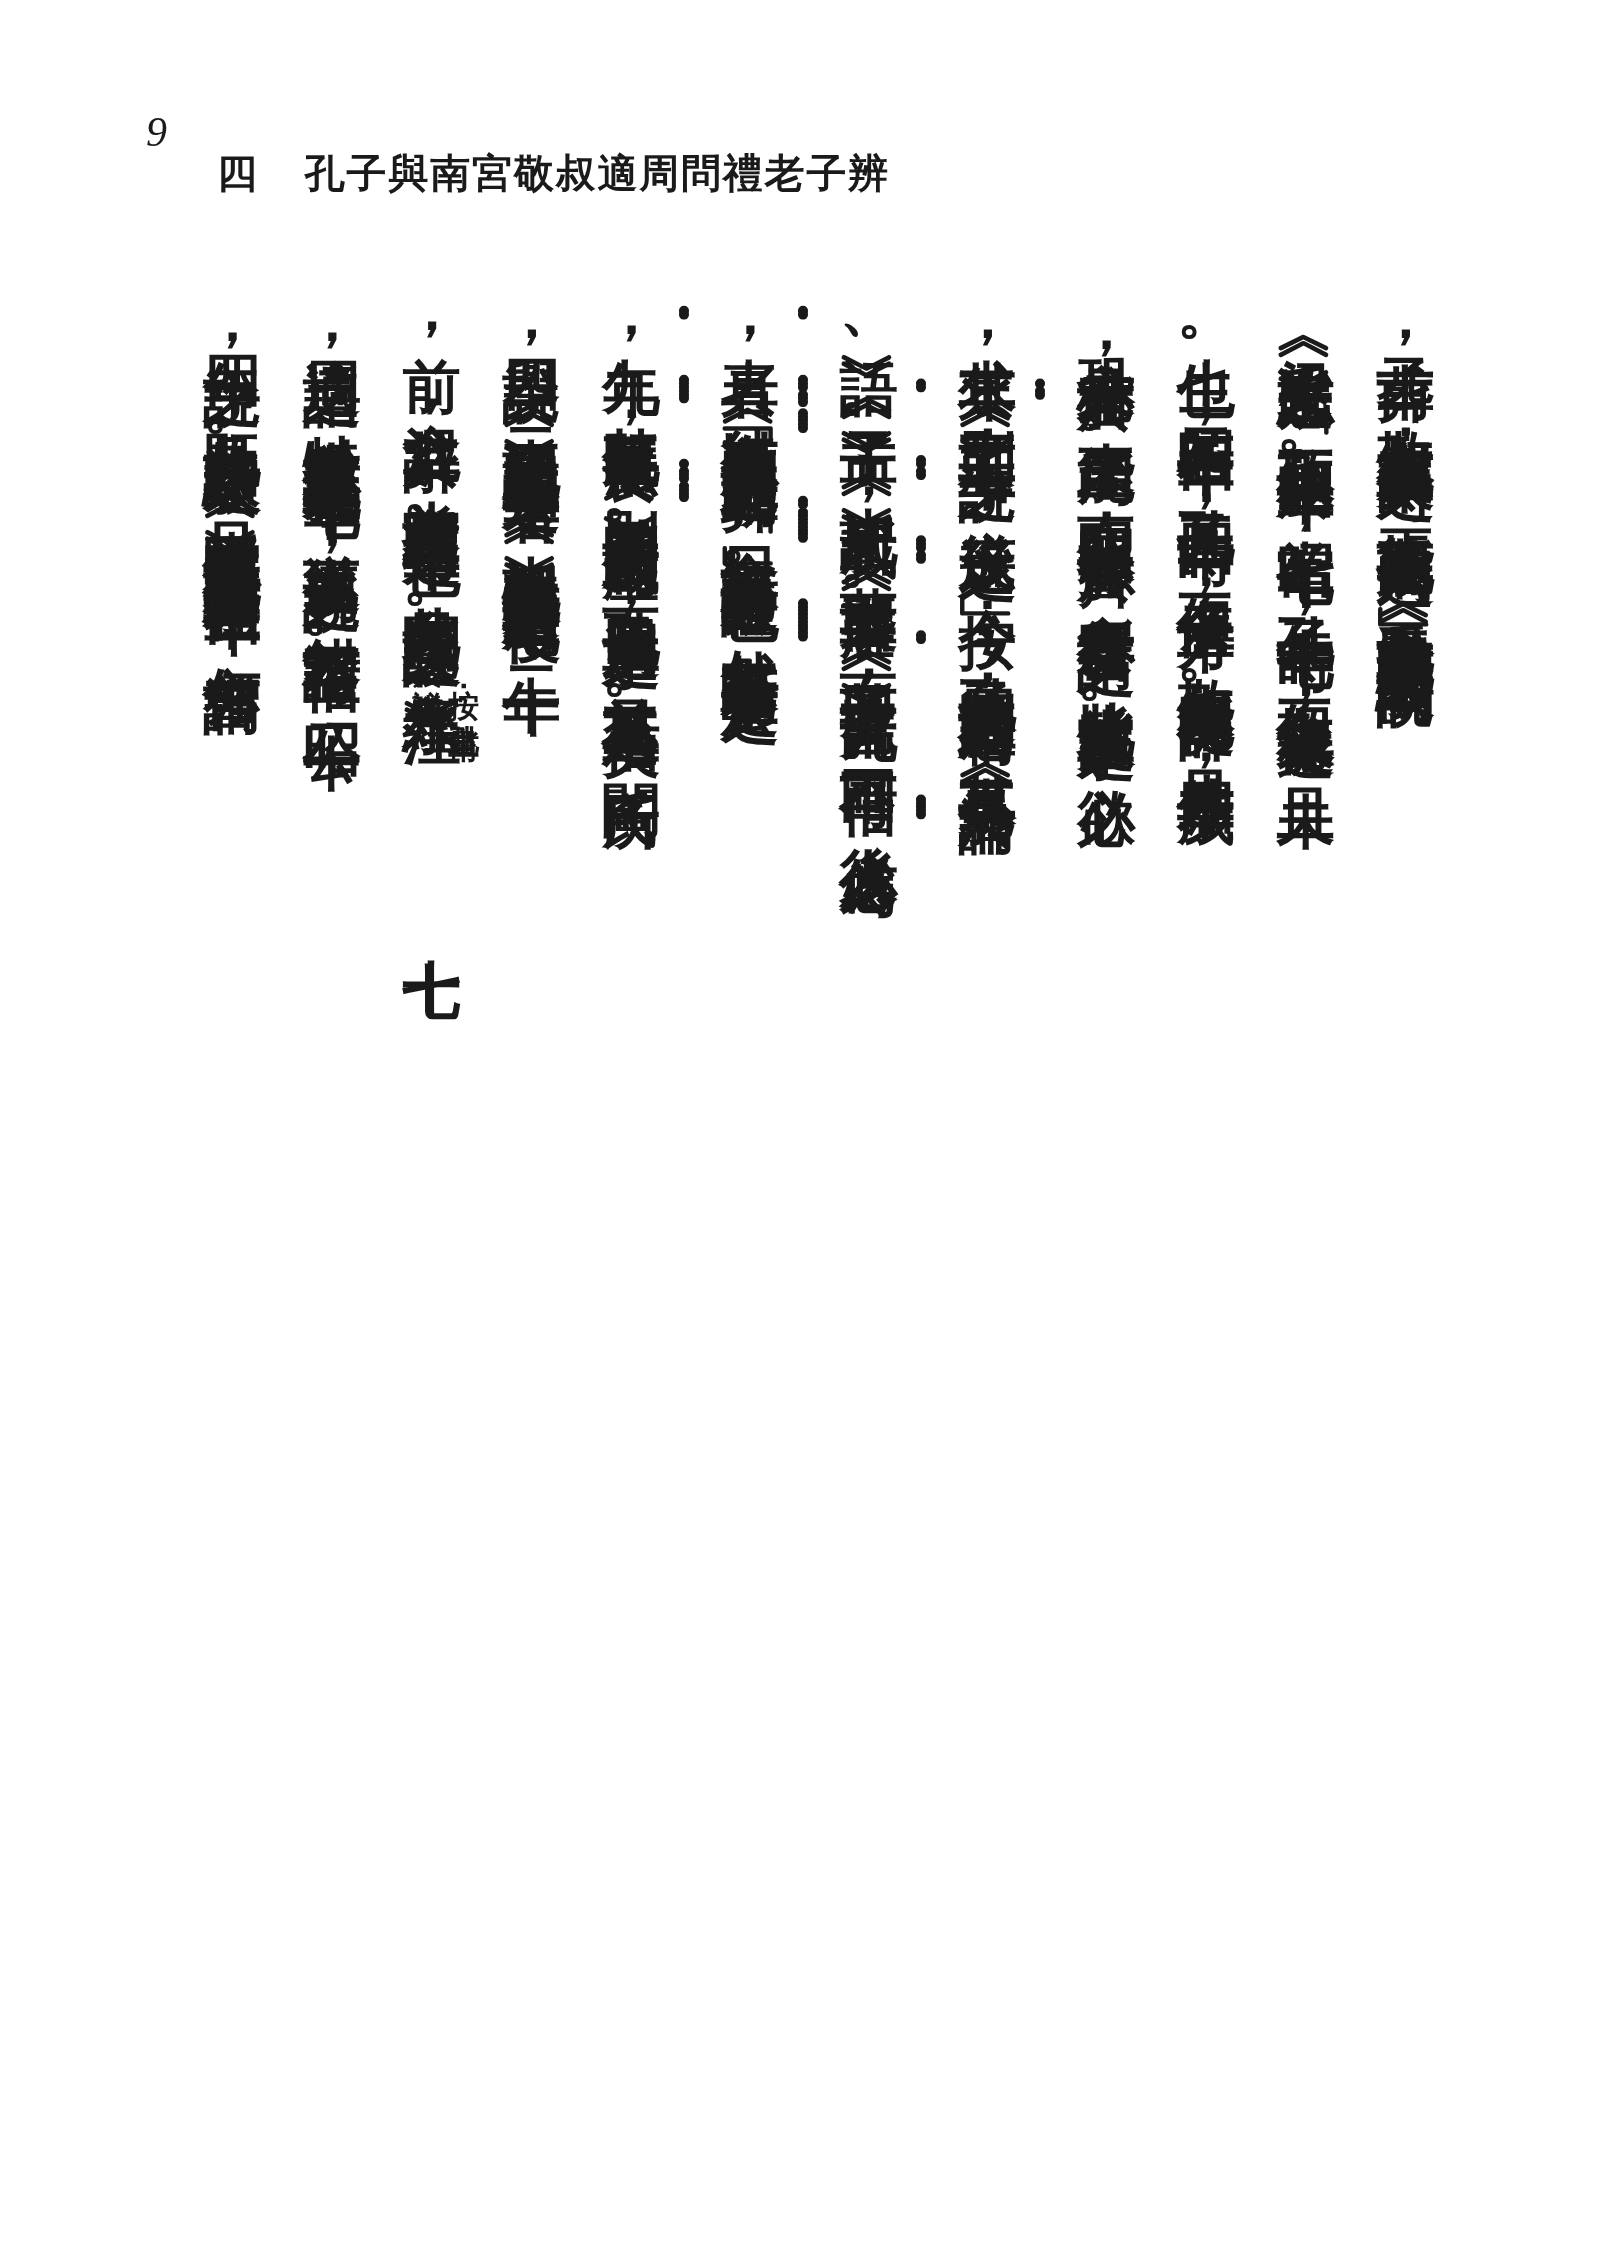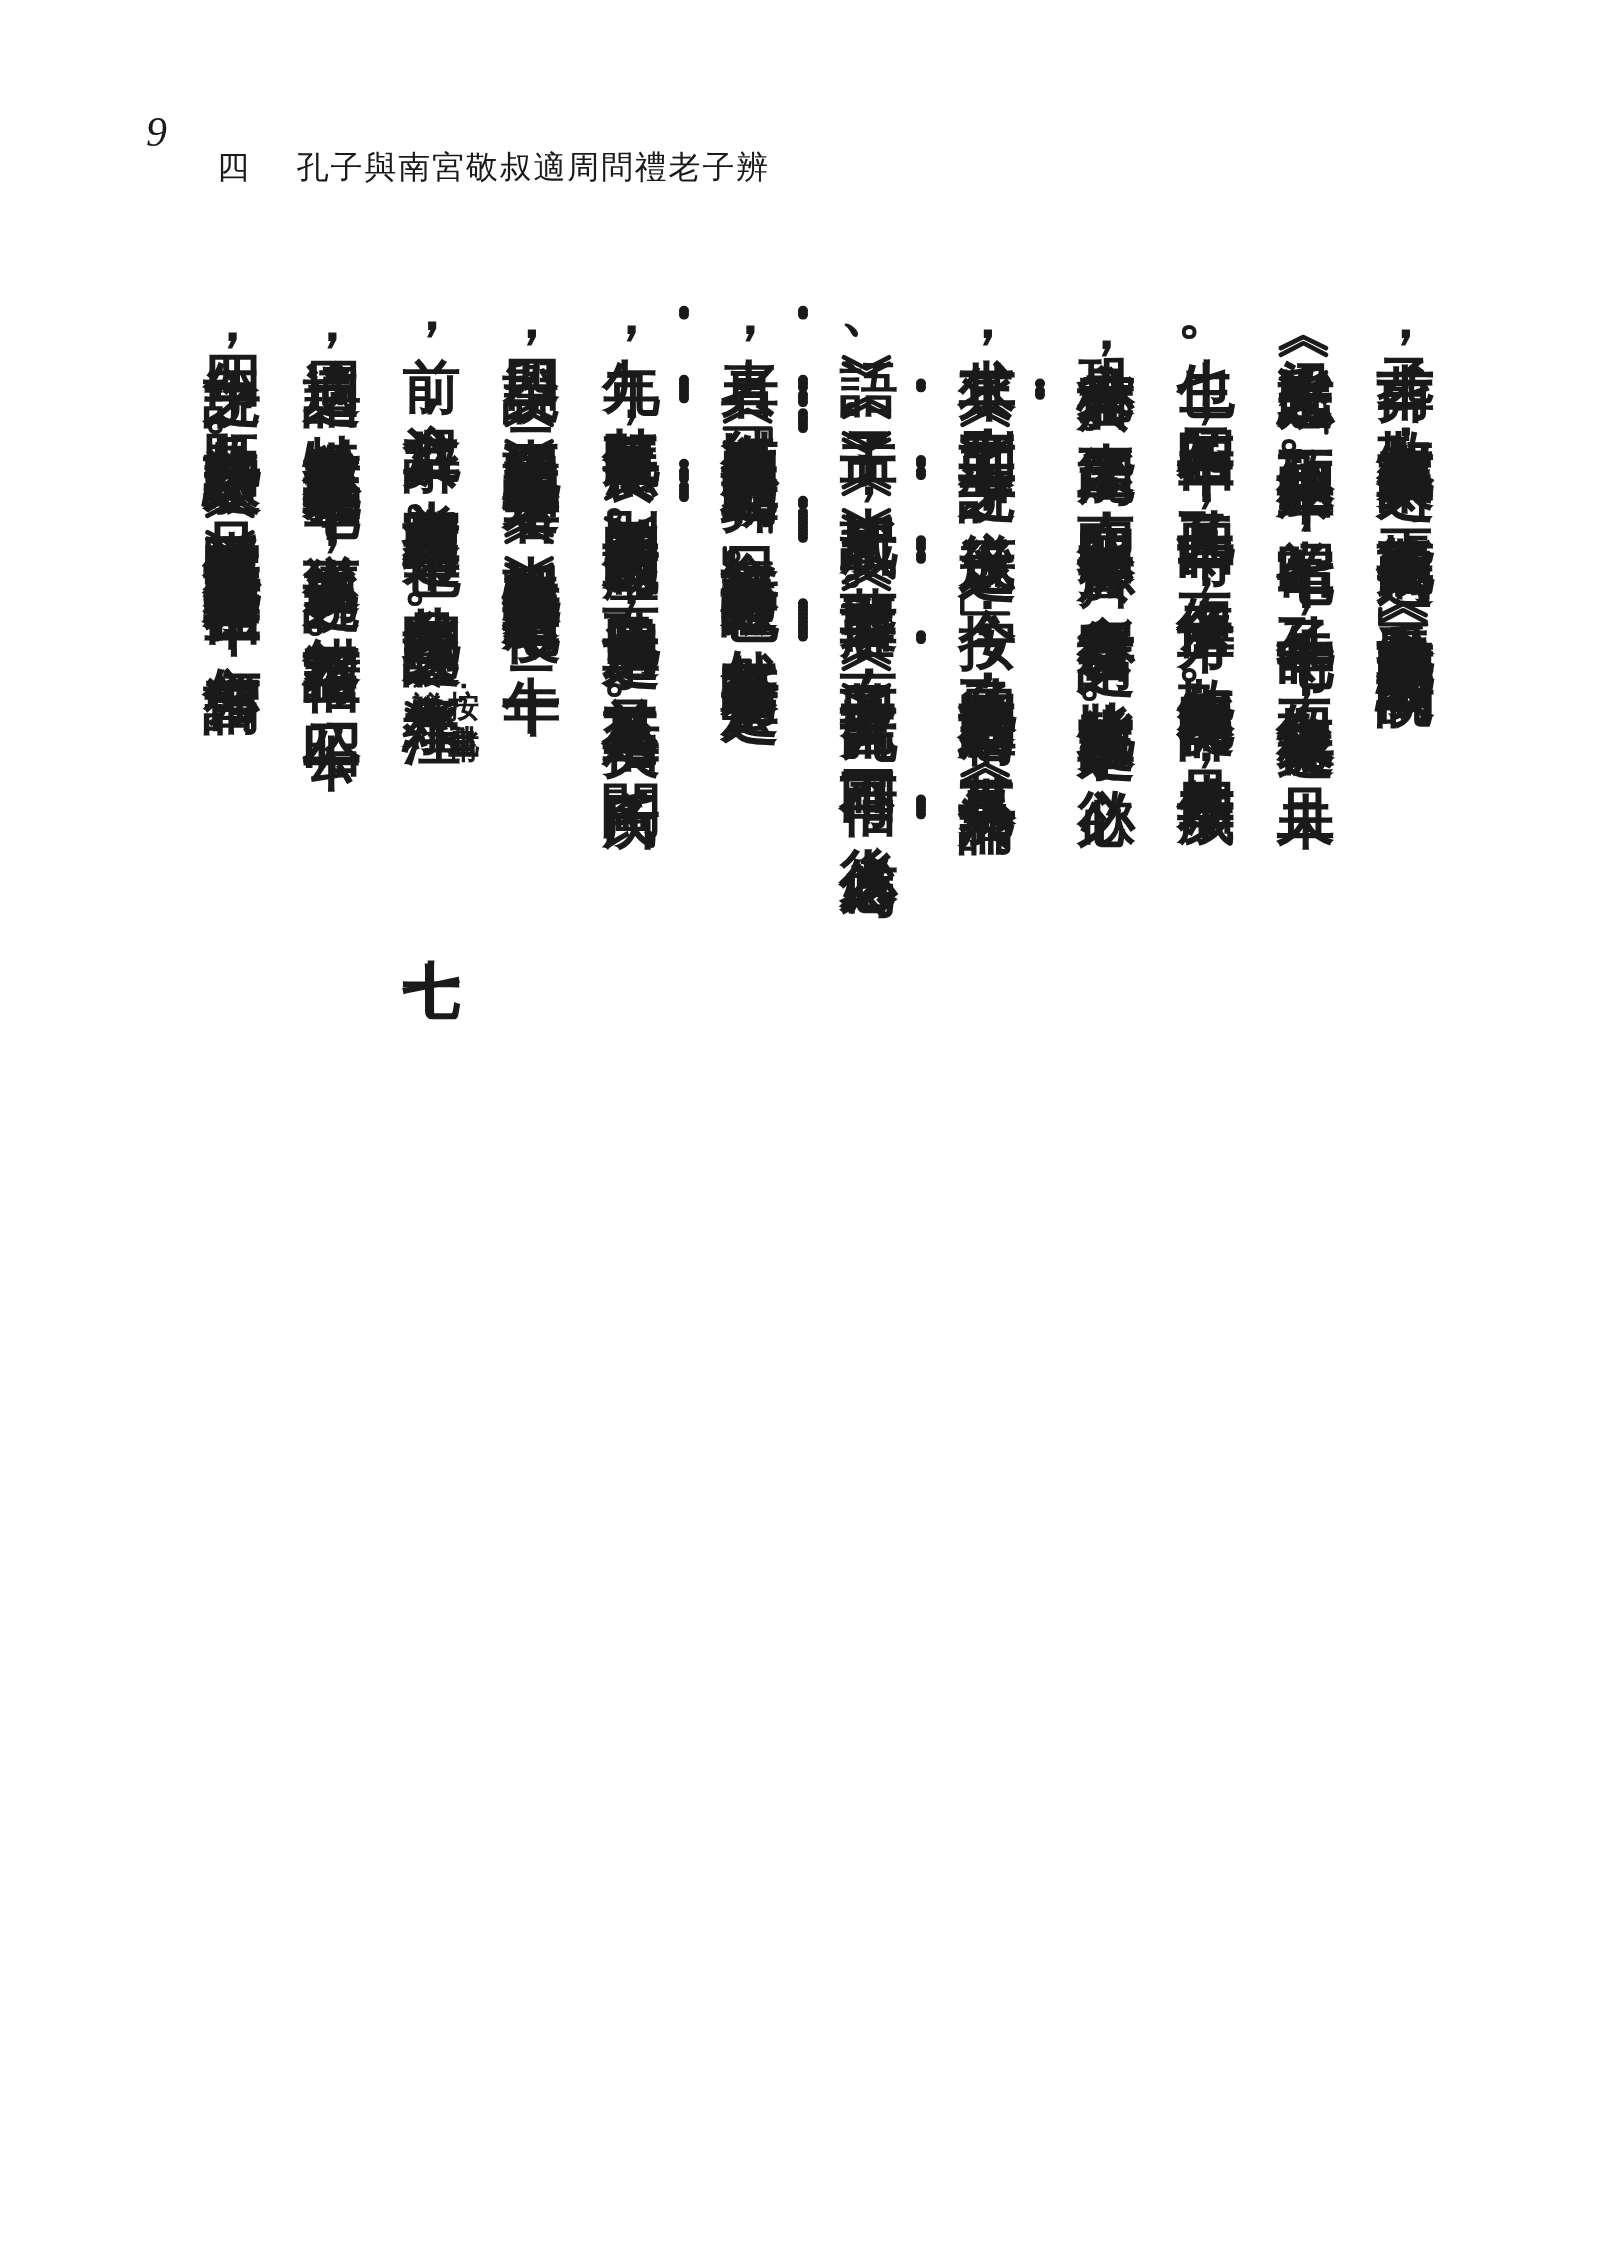--- a/index.html
+++ b/index.html
@@ -1,21 +1,21 @@
 <!DOCTYPE html>
 <html style="font-size:14.6px"><head>
 <meta charset="utf-8">
 <style>
   html, body { margin: 0; padding: 0; background: #ffffff; }
   body { width: 1619px; height: 2266px; position: relative; overflow: hidden;
          font-family: "DejaVu Serif", "Liberation Serif", serif; color: #1a1a1a; }
   .page-number { position: absolute; left: 146px; top: 108px; font-size: 42px;
                  font-style: italic; font-family: "Liberation Serif", serif; }
-  .running-header { position: absolute; left: 217px; top: 146px; font-size: 32px;
-                    letter-spacing: 1.8px; font-family: "DejaVu Sans", sans-serif; font-weight: 400; }
+  .running-header { position: absolute; left: 217px; top: 146px; font-size: 40px;
+                    letter-spacing: 1.8px; font-family: "DejaVu Sans", sans-serif; font-weight: 700; }
   .running-header .num { margin-right: 46px; }
   .body-text { position: absolute; top: 311px; right: 164px; height: 1791px; width: 1297px;
                writing-mode: vertical-rl; font-size: 58px; line-height: 1.72;
                letter-spacing: 3.7px; font-family: "DejaVu Sans", sans-serif; font-weight: bold;
                text-align: justify; }
   .col { display: block; }
   .em { text-emphasis: filled dot; -webkit-text-emphasis: filled dot;
         text-emphasis-position: right; -webkit-text-emphasis-position: right; }
   .note { display: inline-block; writing-mode: vertical-rl; font-size: 31px;
           line-height: 1.15; height: 247px; vertical-align: top; letter-spacing: 1.8px; }

